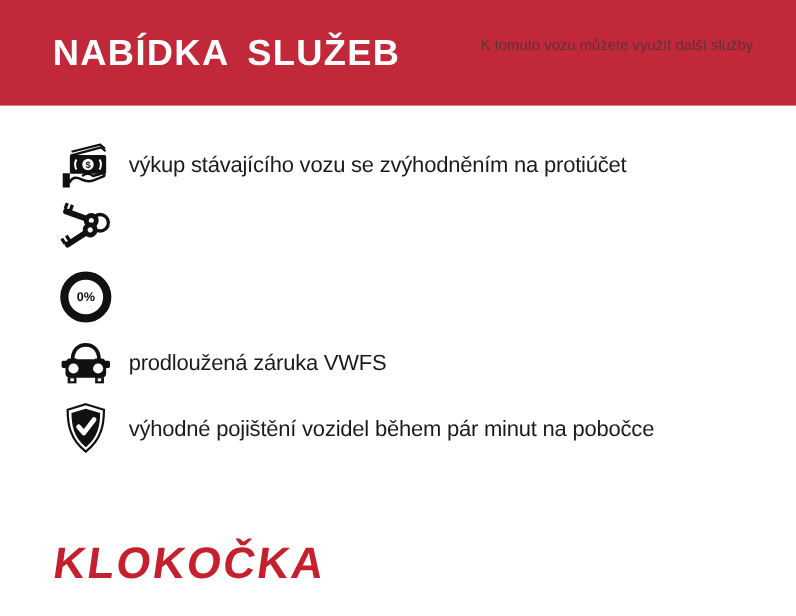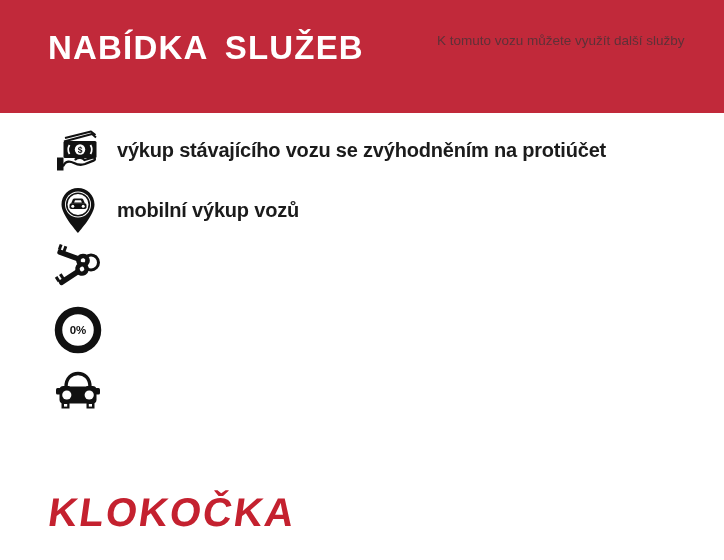--- a/index.html
+++ b/index.html
@@ -2,21 +2,21 @@
 <html><head>
 <meta charset="utf-8">
 <style>
   html,body{margin:0;padding:0;}
   body{
     width:724px;height:560px;position:relative;overflow:hidden;
     background:#ffffff;
     font-family:"Liberation Sans", sans-serif;
   }
   .banner{
-    position:absolute;top:0;left:0;width:724px;height:113px;
+    position:absolute;top:0;left:0;width:724px;height:96px;
     background:#C1293A;
   }
   .banner-title{
     position:absolute;left:48px;top:31px;
     color:#ffffff;font-size:33px;font-weight:bold;line-height:34px;
     letter-spacing:1.2px;word-spacing:7px;white-space:nowrap;
   }
   .banner-note{
     position:absolute;left:437px;top:31px;
     color:#5E3138;font-size:13.5px;line-height:20px;text-align:right;
@@ -25,21 +25,21 @@
     position:absolute;top:120px;left:52px;width:640px;
   }
   .service-row{
     display:flex;align-items:center;height:60px;
   }
   .service-icon{
     width:58px;flex:none;display:flex;align-items:center;justify-content:flex-start;
   }
   .service-icon svg{display:block;}
   .service-label{
-    font-size:20px;font-weight:bold;color:#1B1B1B;
+    font-size:20px;font-weight:normal;color:#1B1B1B;
     letter-spacing:-0.2px;white-space:nowrap;margin-left:7px;
   }
   .logo{
     position:absolute;left:46px;top:492px;
     color:#C4212F;font-size:40px;font-weight:bold;line-height:40px;
     letter-spacing:2px;transform:skewX(-8deg);transform-origin:left bottom;
     white-space:nowrap;
   }
 </style>
 </head>
@@ -64,35 +64,20 @@
         <text x="28" y="28.7" font-size="8.5" font-weight="bold" text-anchor="middle" fill="#111">$</text>
         <path d="M17.5 21 q-2.6 4.5 0 9" stroke="#fff" stroke-width="1.8" fill="none"></path>
         <path d="M38.5 21 q2.6 4.5 0 9" stroke="#fff" stroke-width="1.8" fill="none"></path>
         <path d="M5 33.5 h6.5 v13 H5 z" fill="#111"></path>
         <path d="M11.5 41.5 C14 36.5 18 37 22 39 C25.5 40.8 29.5 41.2 33 40 L41.5 36.6 C43.8 35.7 43 33 40.5 33.7 L32.5 36 C30.5 33.6 26 33.2 23.5 35.4" fill="none" stroke="#111" stroke-width="2.3" stroke-linecap="round" stroke-linejoin="round"></path>
       </svg>
     </span>
     <span class="service-label">výkup stávajícího vozu se zvýhodněním na protiúčet</span>
   </div>
 
-  <div class="service-row">
-    <span class="service-icon">
-      <svg width="52" height="52" viewBox="0 0 52 52">
-        <path d="M26 49 C24.5 47 9.5 31 9.5 20.5 C9.5 11.4 16.9 4 26 4 C35.1 4 42.5 11.4 42.5 20.5 C42.5 31 27.5 47 26 49 Z" fill="#111"></path>
-        <circle cx="26" cy="20.5" r="13" fill="#fff"></circle>
-        <circle cx="26" cy="20.5" r="11.3" fill="none" stroke="#111" stroke-width="1.6"></circle>
-        <path d="M19 19.6 L20.8 15.4 C21.1 14.8 21.6 14.5 22.3 14.5 H29.7 C30.4 14.5 30.9 14.8 31.2 15.4 L33 19.6 Z" fill="#111"></path>
-        <path d="M22.1 18.6 L23.1 16.2 H28.9 L29.9 18.6 Z" fill="#fff"></path>
-        <rect x="17.5" y="19.2" width="17" height="5.8" rx="1.8" fill="#111"></rect>
-        <circle cx="20.8" cy="22.3" r="1.5" fill="#fff"></circle>
-        <circle cx="31.2" cy="22.3" r="1.5" fill="#fff"></circle>
-      </svg>
-    </span>
-    <span class="service-label">mobilní výkup vozů</span>
-  </div>
 
   <div class="service-row">
     <span class="service-icon">
       <svg width="52" height="52" viewBox="0 0 52 52">
         <circle cx="39" cy="18.5" r="7.5" fill="none" stroke="#111" stroke-width="3"></circle>
         <g transform="translate(31,16.5) rotate(200)">
           <rect x="4" y="-2.7" width="23" height="5.4" rx="2" fill="#111"></rect>
           <rect x="19.5" y="2" width="3" height="5.5" fill="#111"></rect>
           <rect x="24.5" y="2" width="3" height="5.5" fill="#111"></rect>
           <circle cx="0" cy="0" r="6.8" fill="#111"></circle>
@@ -127,18 +112,29 @@
         <rect x="7.5" y="22" width="37" height="17.5" rx="4" fill="#111"></rect>
         <path d="M17.5 22.5 L20 15.5 H32 L34.5 22.5 Z" fill="#fff"></path>
         <circle cx="14.8" cy="31" r="4.6" fill="#fff"></circle>
         <circle cx="37.2" cy="31" r="4.6" fill="#fff"></circle>
         <rect x="9.5" y="39" width="8" height="5.5" fill="#111"></rect>
         <rect x="34.5" y="39" width="8" height="5.5" fill="#111"></rect>
         <rect x="12" y="40" width="3.2" height="2.6" fill="#fff"></rect>
         <rect x="36.8" y="40" width="3.2" height="2.6" fill="#fff"></rect>
       </svg>
     </span>
+    <span class="service-label">prodloužená záruka VWFS</span>
   </div>
 
+  <div class="service-row">
+    <span class="service-icon">
+      <svg width="52" height="52" viewBox="0 0 52 52">
+        <path d="M26 3.5 L42.5 8.5 C42.5 21.5 40.5 35.5 26 46.5 C11.5 35.5 9.5 21.5 9.5 8.5 Z" fill="#fff" stroke="#111" stroke-width="2"></path>
+        <path d="M26 7.5 L39 11.5 C39 22 37.3 33.5 26 42.5 C14.7 33.5 13 22 13 11.5 Z" fill="#111"></path>
+        <path d="M19.5 24 L24.3 29.5 L33.5 17.5" fill="none" stroke="#fff" stroke-width="4.4" stroke-linecap="round" stroke-linejoin="round"></path>
+      </svg>
+    </span>
+    <span class="service-label">výhodné pojištění vozidel během pár minut na pobočce</span>
+  </div>
 
 </div>
 
 <div class="logo">KLOKOČKA</div>
 
 </body></html>

